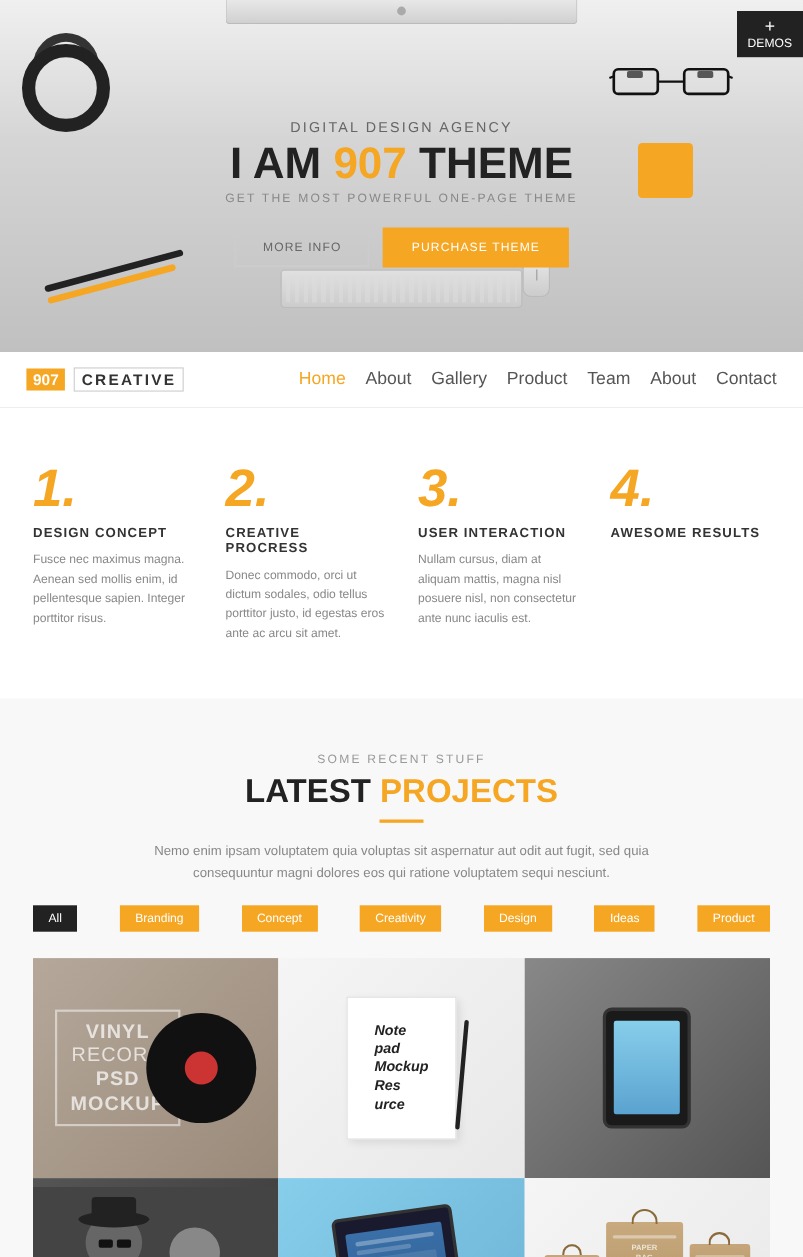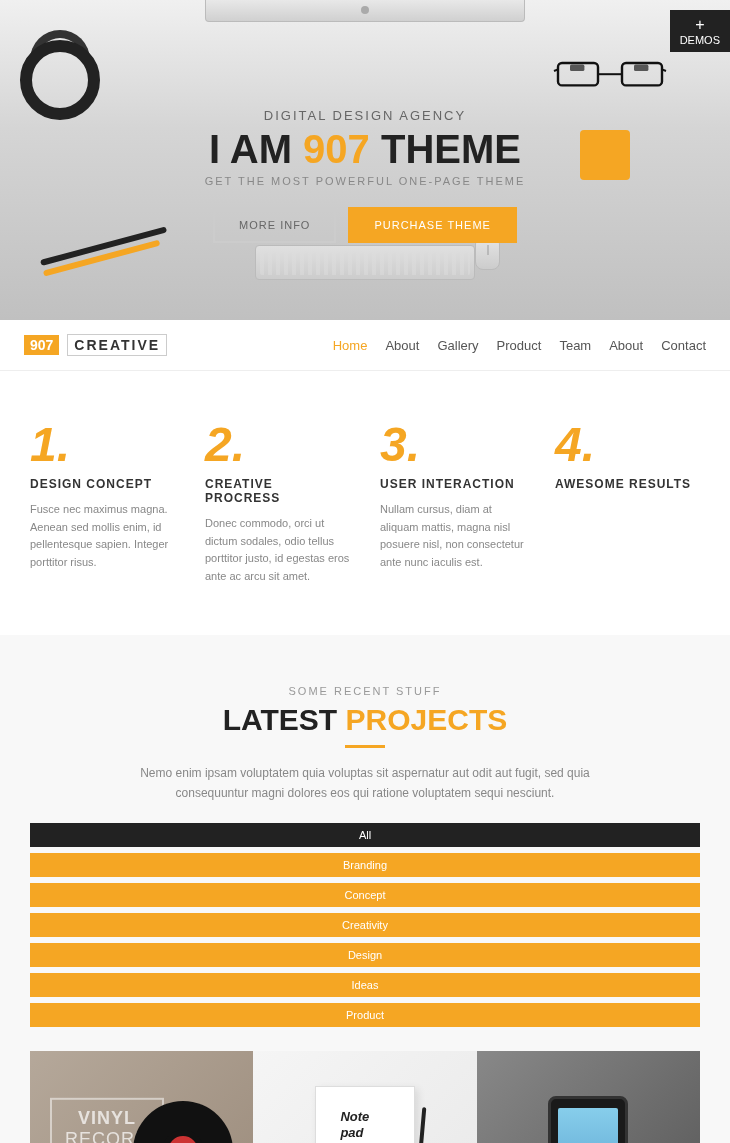--- a/index.html
+++ b/index.html
@@ -234,21 +234,21 @@
     .logo-text {
       font-size: 14px;
       font-weight: 700;
       color: #333;
       letter-spacing: 2px;
       border: 1px solid #ccc;
       padding: 2px 6px;
     }
     .nav-links { display: flex; gap: 18px; align-items: center; }
     .nav-link {
-      font-size: 13px;
+      font-size: 16px;
       color: #555;
       text-decoration: none;
       cursor: pointer;
     }
     .nav-link.active { color: #f5a623; }
 
     
     .features {
       padding: 50px 30px;
       display: grid;
@@ -313,21 +313,20 @@
       line-height: 1.6;
     }
 
     
     .filter-buttons {
       display: flex;
       gap: 6px;
       justify-content: space-between;
       margin-bottom: 24px;
       flex-wrap: wrap;
-      flex-direction: column;
     }
     .filter-btn {
       padding: 6px 14px;
       font-size: 11px;
       cursor: pointer;
       border: none;
       text-transform: capitalize;
     }
     .filter-btn.active {
       background: #222;

